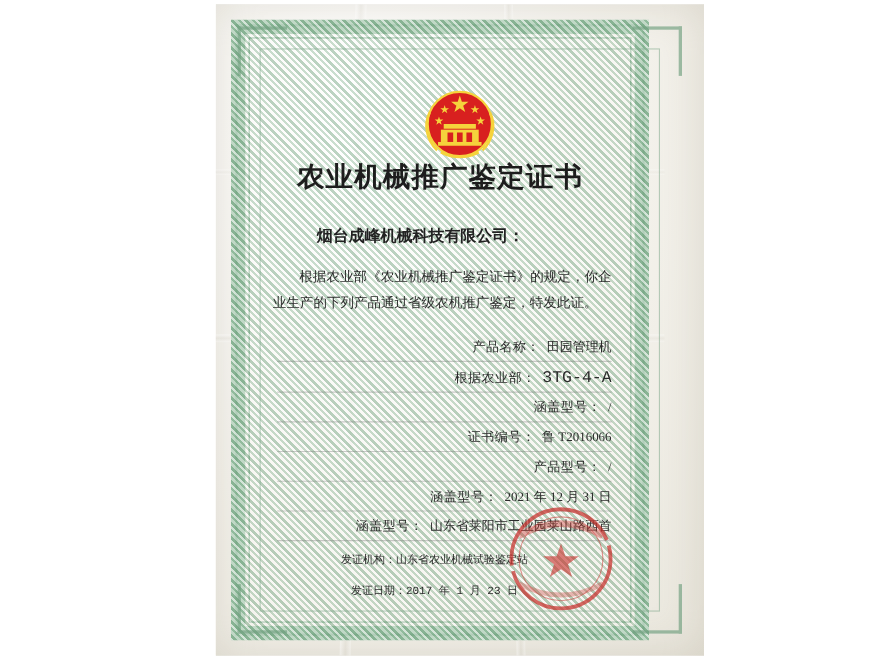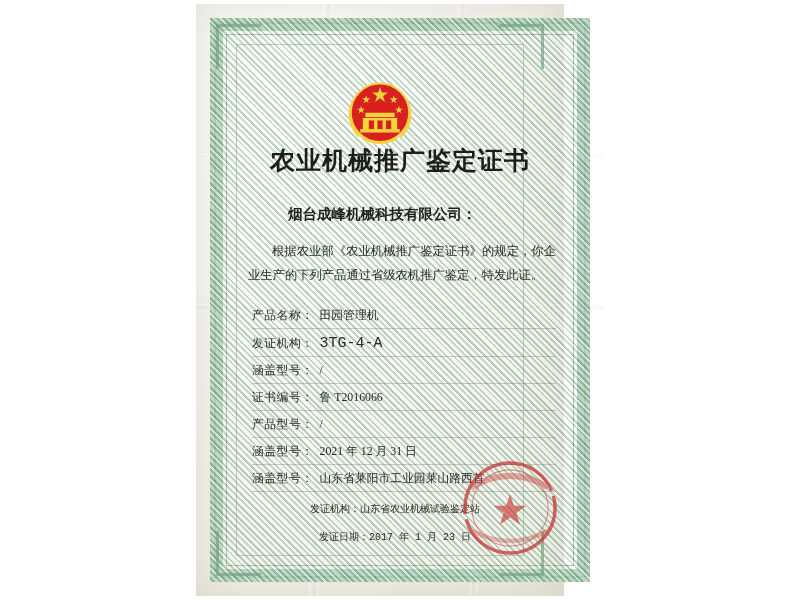--- a/index.html
+++ b/index.html
@@ -15,21 +15,21 @@
     width: 800px;
     height: 600px;
     background: #ffffff;
     overflow: hidden;
   }
   
   .cert {
     position: absolute;
     left: 196px;
     top: 4px;
-    width: 368px;
+    width: 444px;
     height: 592px;
     background:
       radial-gradient(ellipse at 30% 20%, #ffffff 0%, #f4f2ec 55%, #e9e6dc 100%);
     box-shadow: inset 0 0 40px rgba(160,150,130,0.25);
   }
   
   .crease {
     position: absolute;
     background: linear-gradient(90deg, rgba(255,255,255,0.75), rgba(180,175,160,0.18), rgba(255,255,255,0.6));
     opacity: .55;
@@ -144,20 +144,21 @@
   }
   .field {
     font-family: "Liberation Serif", serif;
     font-size: 11.8px;
     color: #2b2b2b;
     margin: 0 0 0 8px;
     padding: 6px 0 4px 0;
     border-bottom: 1px solid rgba(120,120,120,0.38);
     white-space: nowrap;
     overflow: hidden;
+    text-align: right;
   }
   .field .label { letter-spacing: 0.5px; }
   .field .value { margin-left: 6px; }
   .field.mono .value { font-family: "Liberation Mono", monospace; font-size: 15px; margin-top: 18px; }
 
   .footer-line {
     font-family: Liberation Mono, monospace;
     font-size: 10px;
     color: #2b2b2b;
     text-align: center;
@@ -221,21 +222,21 @@
 
     <div class="content">
       <div class="title">农业机械推广鉴定证书</div>
       <div class="addressee">烟台成峰机械科技有限公司：</div>
       <div class="body-text">根据农业部《农业机械推广鉴定证书》的规定，你企业生产的下列产品通过省级农机推广鉴定，特发此证。</div>
 
       <div class="field">
         <span class="label">产品名称：</span><span class="value">田园管理机</span>
       </div>
       <div class="field mono">
-        <span class="label">发证机构：</span><span class="value">3TG-4-A</span>
+        <span class="label">根据农业部：</span><span class="value">3TG-4-A</span>
       </div>
       <div class="field">
         <span class="label">涵盖型号：</span><span class="value">/</span>
       </div>
       <div class="field">
         <span class="label">证书编号：</span><span class="value">鲁 T2016066</span>
       </div>
       <div class="field">
         <span class="label">产品型号：</span><span class="value">/</span>
       </div>

